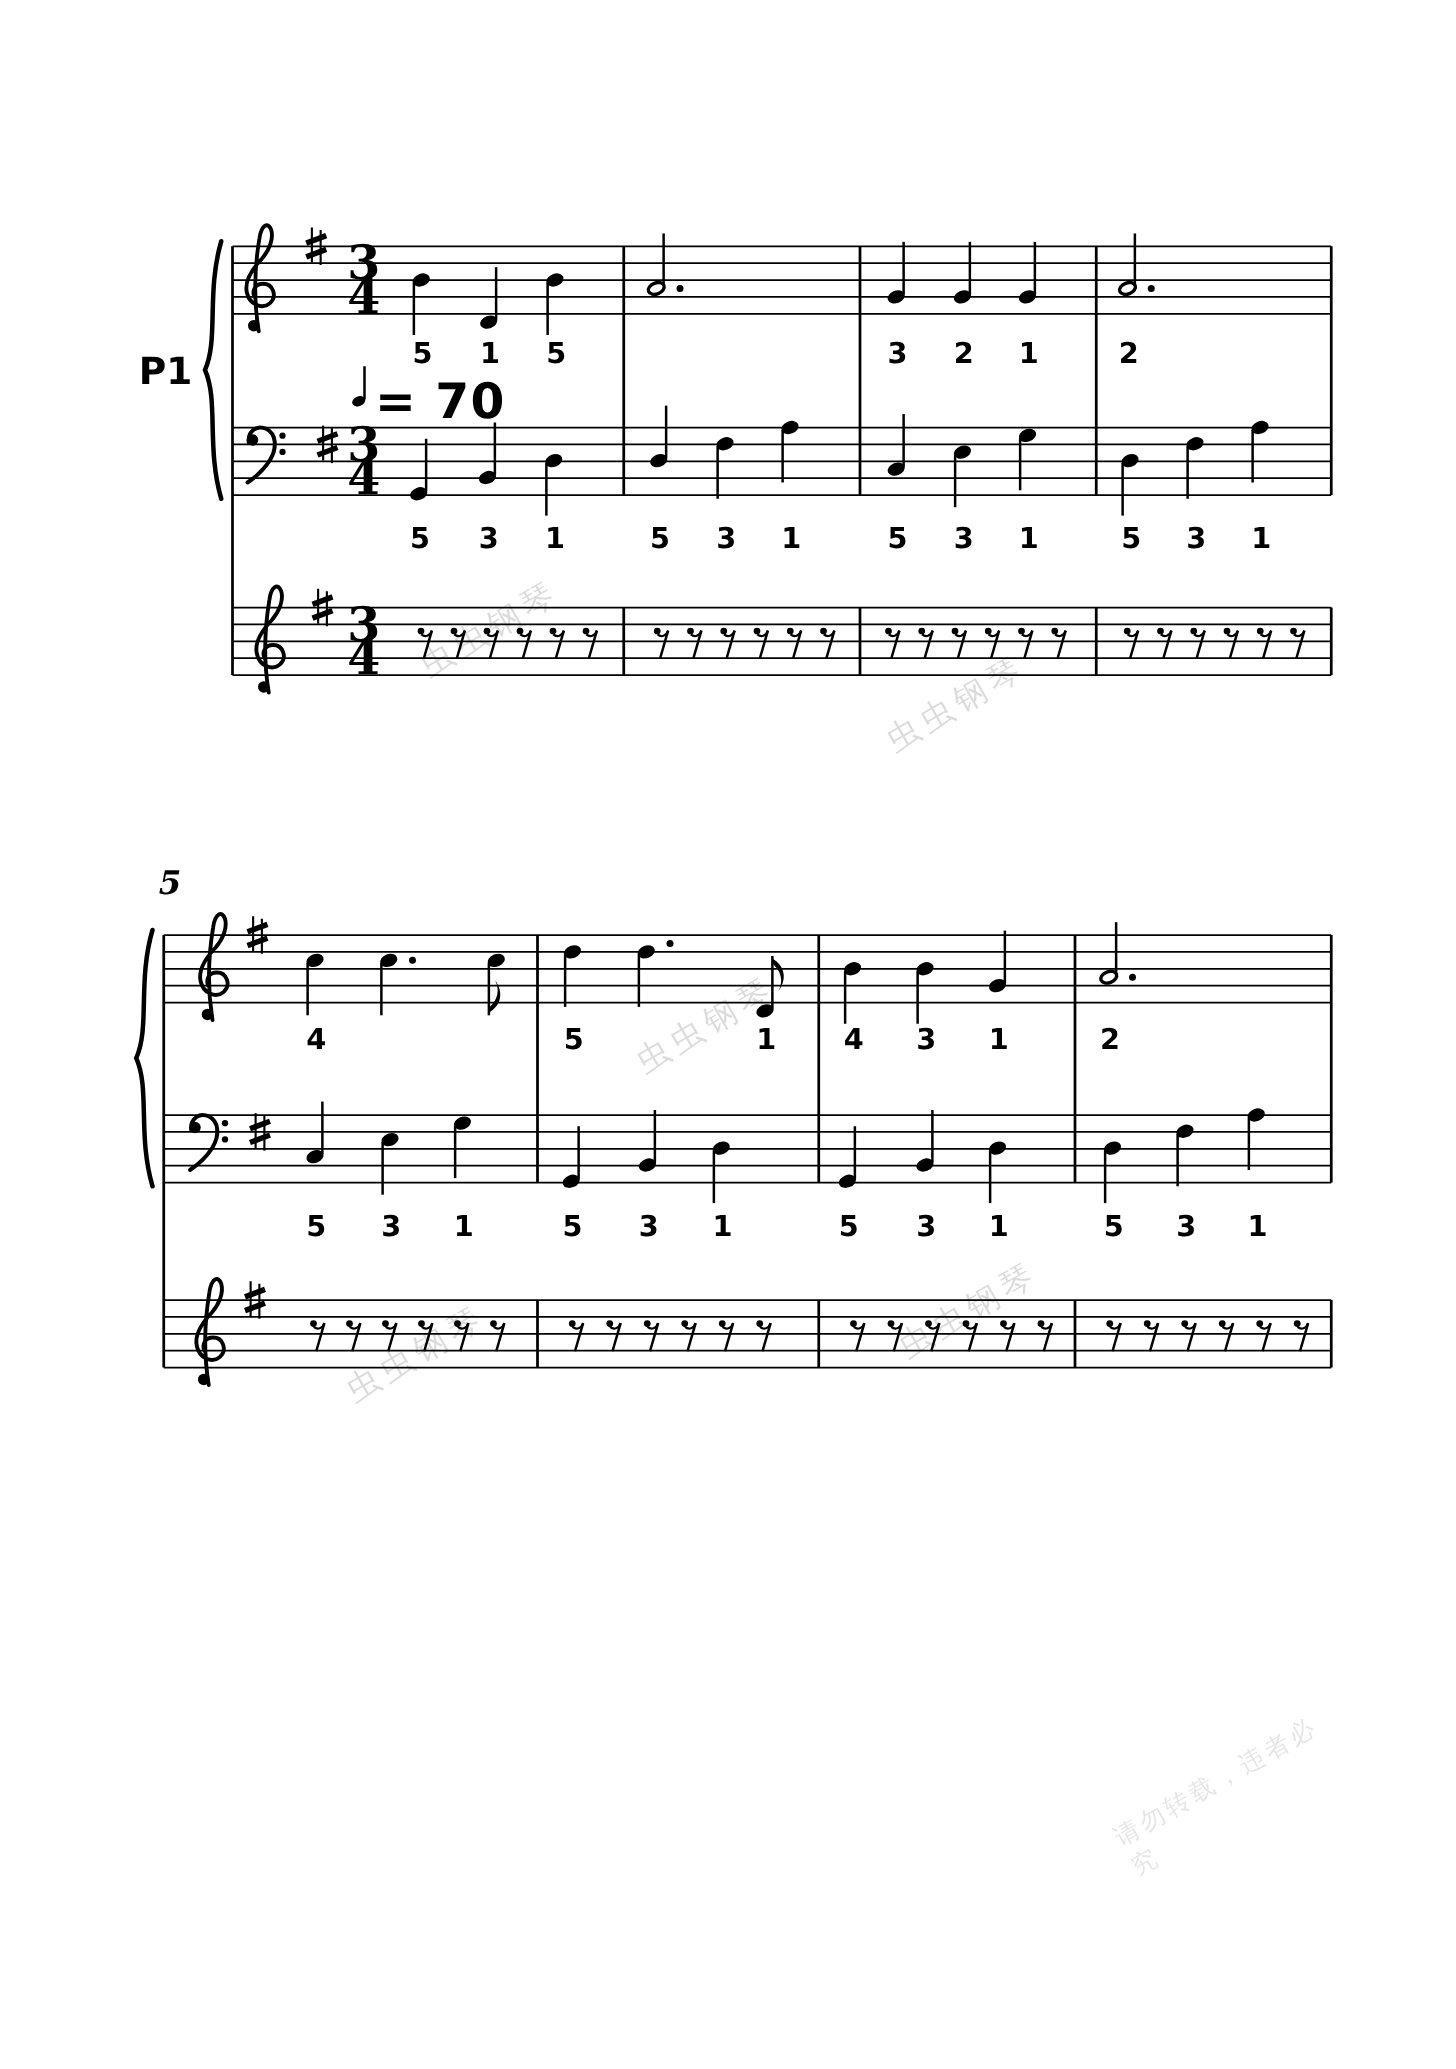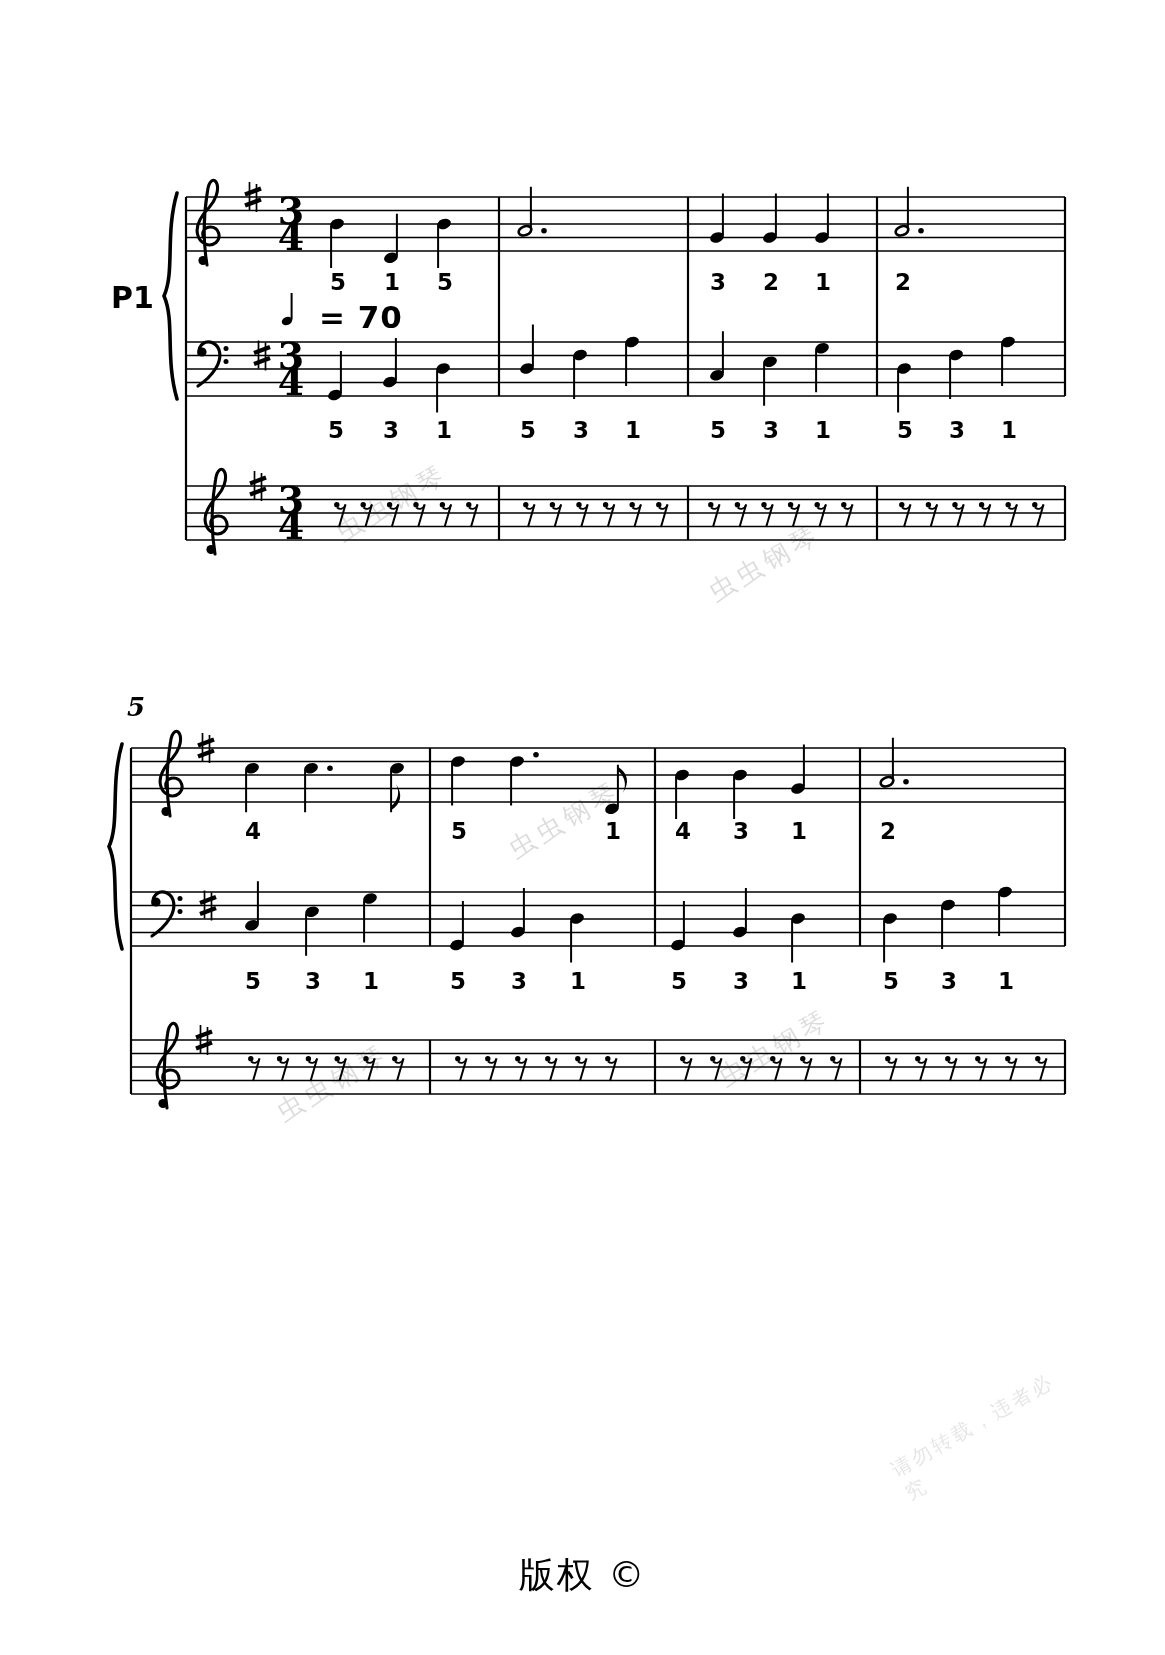--- a/index.html
+++ b/index.html
@@ -1,21 +1,21 @@
 <!DOCTYPE html>
 <html><head>
 <meta charset="utf-8">
 <style>
   html,body{margin:0;padding:0;background:#888;}
   #page{position:relative;width:1165px;height:1655px;background:#fff;overflow:hidden;
         font-family:"DejaVu Sans",sans-serif;}
   #score-svg{position:absolute;left:0;top:0;}
   .overlay{position:absolute;color:#000;white-space:nowrap;}
   .part-label{left:111px;top:280px;font-size:30px;font-weight:bold;}
-  .tempo-label{left:319px;top:299px;font-size:31px;font-weight:bold;letter-spacing:1px;text-align:center;}
+  .tempo-label{left:300px;top:299px;font-size:39px;font-weight:bold;letter-spacing:1px;text-align:center;}
   .measure-number{left:127px;top:692px;font-family:"DejaVu Serif",serif;font-style:italic;
                   font-weight:bold;font-size:26px;}
   .copyright{left:0;right:0;top:1551px;text-align:center;font-size:36px;letter-spacing:2px;}
   .wm{position:absolute;transform:translate(-50%,-50%) rotate(-30deg);pointer-events:none;}
   .wm-brand{font-size:26px;letter-spacing:5px;}
   .wm-notice{font-size:20px;letter-spacing:3px;}
 </style>
 </head>
 <body>
 
@@ -642,20 +642,19 @@
           <circle cx="1037.8" cy="1058.8" r="2.7" fill="#000000"></circle>
           <path d="M 1038 1061.5 C 1041 1064 1045 1063 1046.5 1058.5" fill="none" stroke="#000000" stroke-width="1.7"></path>
           <line x1="1046.5" y1="1058.5" x2="1040" y2="1081" stroke="#000000" stroke-width="2"></line>
         </g>
       </g>
     </svg>
 
   <div class="overlay part-label">P1</div>
   <div class="overlay tempo-label">= 70</div>
   <div class="overlay measure-number">5</div>
-  <div class="overlay copyright">版权 ©</div>
 <div class="wm wm-brand" style="left: 392px; top: 503px; color: rgba(0, 0, 0, 0.14); transform: translate(-50%, -50%) rotate(-30deg);">虫虫钢琴</div>
     <div class="wm wm-brand" style="left: 765px; top: 563px; color: rgba(0, 0, 0, 0.14); transform: translate(-50%, -50%) rotate(-30deg);">虫虫钢琴</div>
     <div class="wm wm-brand" style="left: 565px; top: 820px; color: rgba(0, 0, 0, 0.14); transform: translate(-50%, -50%) rotate(-30deg);">虫虫钢琴</div>
     <div class="wm wm-brand" style="left: 775px; top: 1048px; color: rgba(0, 0, 0, 0.14); transform: translate(-50%, -50%) rotate(-30deg);">虫虫钢琴</div>
     <div class="wm wm-brand" style="left: 333px; top: 1083px; color: rgba(0, 0, 0, 0.14); transform: translate(-50%, -50%) rotate(-30deg);">虫虫钢琴</div>
     <div class="wm wm-notice" style="left: 980px; top: 1437px; color: rgba(0, 0, 0, 0.1); transform: translate(-50%, -50%) rotate(-30deg);">请勿转载，违者必究</div>
   </div>
 
 </body></html>

